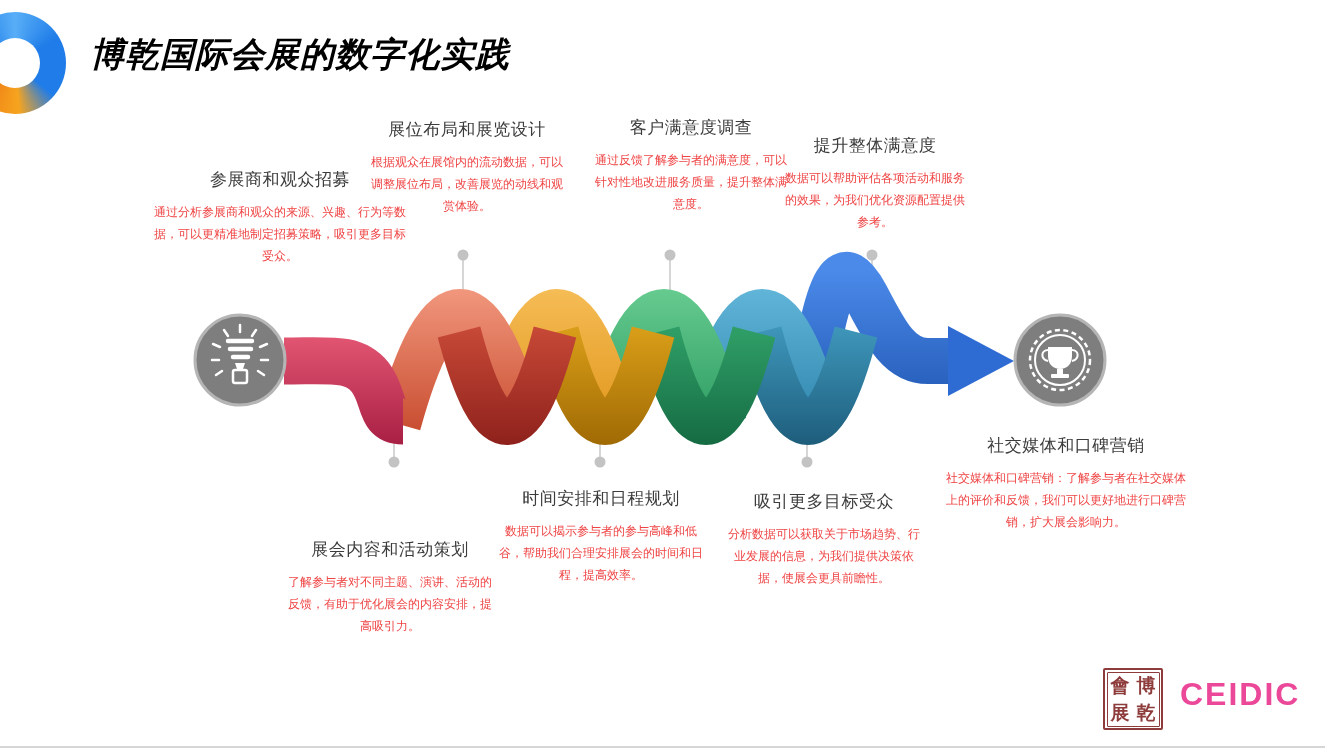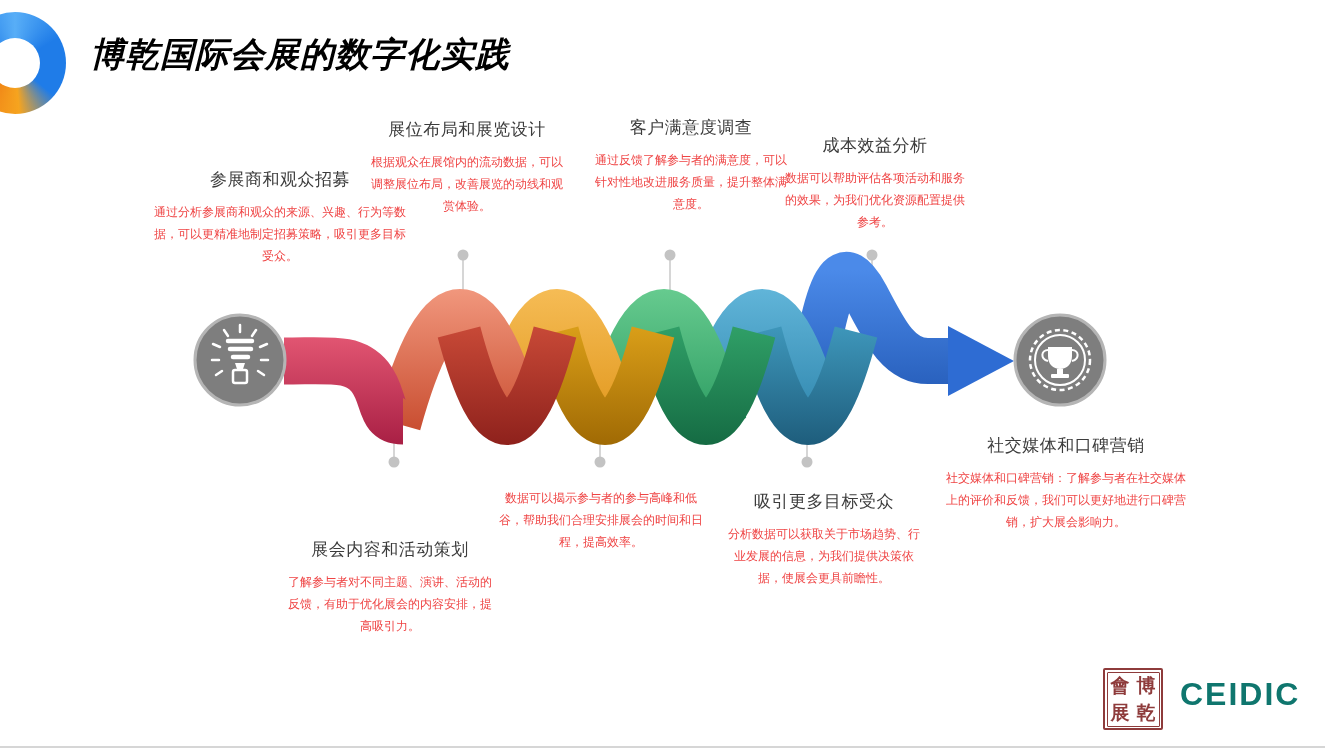--- a/index.html
+++ b/index.html
@@ -56,29 +56,30 @@
 </div>
 <div class="tblock" style="left:368px;top:118px;width:198px;">
   <h3>展位布局和展览设计</h3>
   <p>根据观众在展馆内的流动数据，可以调整展位布局，改善展览的动线和观赏体验。</p>
 </div>
 <div class="tblock" style="left:592px;top:116px;width:198px;">
   <h3>客户满意度调查</h3>
   <p>通过反馈了解参与者的满意度，可以针对性地改进服务质量，提升整体满意度。</p>
 </div>
 <div class="tblock" style="left:783px;top:134px;width:184px;">
-  <h3>成本效益分析</h3>
+  <h3>提升整体满意度</h3>
   <p>数据可以帮助评估各项活动和服务的效果，为我们优化资源配置提供参考。</p>
 </div>
 
 <div class="tblock" style="left:286px;top:490px;width:208px;margin-top:48px;">
   <h3>展会内容和活动策划</h3>
   <p>了解参与者对不同主题、演讲、活动的反馈，有助于优化展会的内容安排，提高吸引力。</p>
 </div>
 <div class="tblock" style="left:494px;top:487px;width:214px;">
+  <h3>时间安排和日程规划</h3>
   <p>数据可以揭示参与者的参与高峰和低谷，帮助我们合理安排展会的时间和日程，提高效率。</p>
 </div>
 <div class="tblock" style="left:728px;top:490px;width:192px;">
   <h3>吸引更多目标受众</h3>
   <p>分析数据可以获取关于市场趋势、行业发展的信息，为我们提供决策依据，使展会更具前瞻性。</p>
 </div>
 <div class="tblock" style="left:942px;top:434px;width:248px;">
   <h3>社交媒体和口碑营销</h3>
   <p>社交媒体和口碑营销：了解参与者在社交媒体上的评价和反馈，我们可以更好地进行口碑营销，扩大展会影响力。</p>
 </div>
@@ -195,14 +196,14 @@
     </g>
   </g>
 </svg>
 
 <div class="seal">
   <span>會</span>
   <span>博</span>
   <span>展</span>
   <span>乾</span>
 </div>
-<div class="brand-text" style="color: #0f766e;">CEIDIC</div>
+<div class="brand-text" style="color: #ec4899;">CEIDIC</div>
 <div class="bottom-rule"></div>
 
 </body></html>

